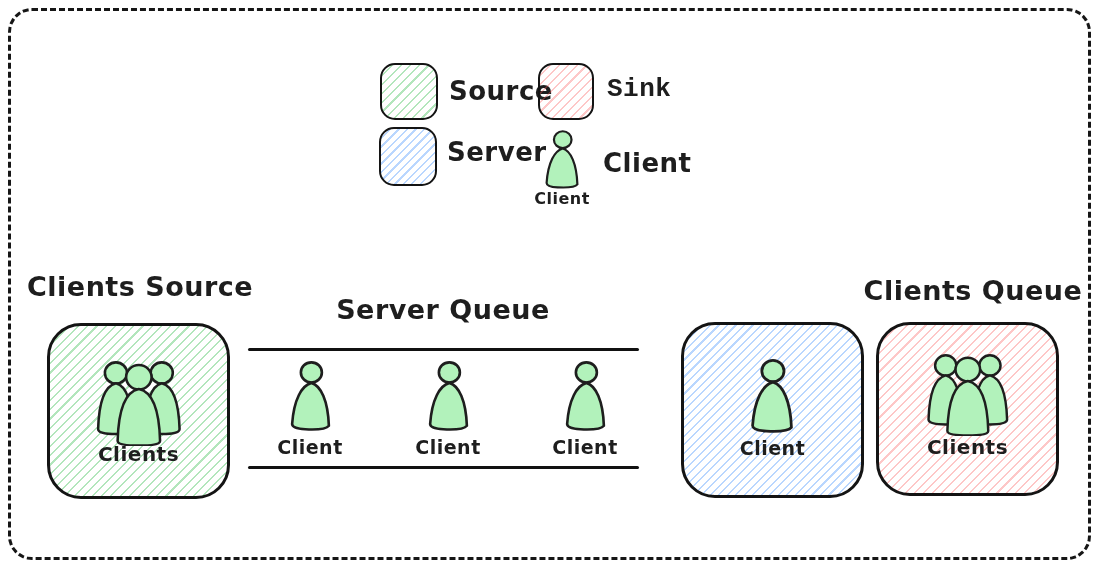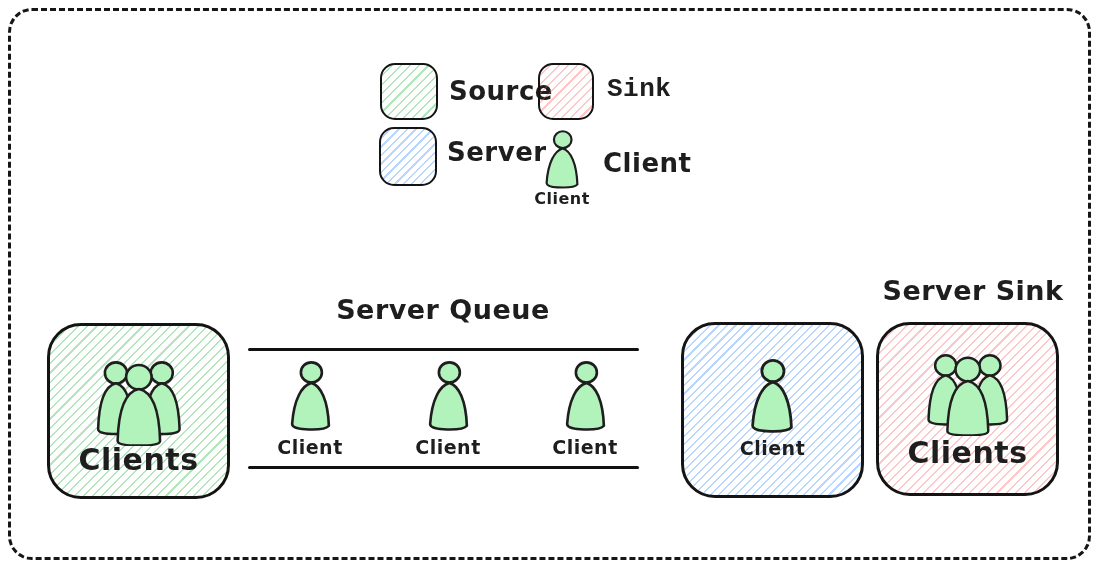--- a/index.html
+++ b/index.html
@@ -17,21 +17,21 @@
   .swatch{
     position:absolute;border:2.6px solid #141414;border-radius:15px;background:#fff;
   }
   .hatch-green{background:repeating-linear-gradient(135deg, rgba(64,192,87,0.40) 0px, rgba(64,192,87,0.40) 1.5px, transparent 1.5px, transparent 6.5px);}
   .hatch-blue{background:repeating-linear-gradient(135deg, rgba(56,139,253,0.35) 0px, rgba(56,139,253,0.35) 1.5px, transparent 1.5px, transparent 6px);}
   .hatch-red{background:repeating-linear-gradient(135deg, rgba(250,82,82,0.32) 0px, rgba(250,82,82,0.32) 1.5px, transparent 1.5px, transparent 6.5px);}
   .legend-label{font-size:26px;font-weight:600;white-space:nowrap;}
   .big-box{
     position:absolute;width:177px;height:170px;border:3px solid #141414;border-radius:34px;
   }
-  .box-label{position:absolute;width:100%;text-align:center;font-size:30px;font-weight:600;}
+  .box-label{position:absolute;width:100%;text-align:center;font-size:20px;font-weight:600;}
   .small-label{font-size:19px;font-weight:600;text-align:center;}
   .queue-line{position:absolute;height:3px;background:#111;border-radius:2px;}
   svg{display:block;}
   .person-fill{fill:#b2f2bb;stroke:#1e1e1e;stroke-width:3;stroke-linejoin:round;}
 </style>
 </head>
 <body>
 
 <div id="canvas">
 
@@ -46,20 +46,21 @@
   <div class="swatch hatch-blue" style="left:379px;top:127px;width:54px;height:55px;"></div>
   <div class="abs hand legend-label" style="left:447px;top:137px;text-align:right;">Server</div>
 
   <svg class="abs" style="left:540px;top:130px;" width="44" height="59" viewBox="0 0 60 80">
     <ellipse class="person-fill" cx="31" cy="13" rx="12" ry="11.5"></ellipse>
     <path class="person-fill" d="M31 25 C 20 28, 11 44, 9 72 C 9 76, 15 77.5, 24 78 C 36 78.6, 48 78, 51 74 C 50 46, 42 28, 31 25 Z"></path>
   </svg>
   <div class="abs hand" style="left:534px;top:189px;width:56px;font-size:16px;font-weight:600;text-align:center;">Client</div>
   <div class="abs hand legend-label" style="left:603px;top:148px;">Client</div>
 
+  <div class="abs hand title" style="left:27px;top:271px;width:220px;">Clients Source</div>
   <div class="big-box hatch-green" style="left:47px;top:323px;">
     <svg class="abs" style="left:32px;top:30px;" width="112" height="90" viewBox="0 0 132 106">
       <ellipse class="person-fill" cx="40" cy="20" rx="13" ry="12.5"></ellipse>
       <path class="person-fill" d="M40 32 C 28 35, 20 52, 19 86 C 19 90, 26 92, 40 92 C 50 92, 57 91, 60 88 C 59 54, 52 35, 40 32 Z"></path>
       <ellipse class="person-fill" cx="94" cy="20" rx="13" ry="12.5"></ellipse>
       <path class="person-fill" d="M94 32 C 82 35, 75 54, 74 88 C 77 91, 84 92, 94 92 C 108 92, 115 90, 115 86 C 114 52, 106 35, 94 32 Z"></path>
       <ellipse class="person-fill" cx="67" cy="25" rx="15" ry="14.5"></ellipse>
       <path class="person-fill" d="M67 39 C 52 42, 43 62, 42 100 C 42 104, 51 105.5, 67 105.5 C 83 105.5, 92 104, 92 100 C 91 62, 82 42, 67 39 Z"></path>
     </svg>
     <div class="box-label hand" style="top:116px;">Clients</div>
@@ -88,21 +89,21 @@
   <div class="abs hand small-label" style="left:545px;top:436px;width:80px;">Client</div>
 
   <div class="big-box hatch-blue" style="left:681px;top:322px;">
     <svg class="abs" style="left:60px;top:34px;" width="56" height="74" viewBox="0 0 60 80">
       <ellipse class="person-fill" cx="31" cy="13" rx="12" ry="11.5"></ellipse>
       <path class="person-fill" d="M31 25 C 20 28, 11 44, 9 72 C 9 76, 15 77.5, 24 78 C 36 78.6, 48 78, 51 74 C 50 46, 42 28, 31 25 Z"></path>
     </svg>
     <div class="box-label hand small-label" style="position:absolute;top:112px;">Client</div>
   </div>
 
-  <div class="abs hand title" style="left:863px;top:275px;width:220px;">Server Sink</div>
+  <div class="abs hand title" style="left:863px;top:275px;width:220px;">Clients Queue</div>
   <div class="big-box hatch-red" style="left:876px;top:322px;height:168px;">
     <svg class="abs" style="left:34px;top:24px;" width="108" height="87" viewBox="0 0 132 106">
       <ellipse class="person-fill" cx="40" cy="20" rx="13" ry="12.5"></ellipse>
       <path class="person-fill" d="M40 32 C 28 35, 20 52, 19 86 C 19 90, 26 92, 40 92 C 50 92, 57 91, 60 88 C 59 54, 52 35, 40 32 Z"></path>
       <ellipse class="person-fill" cx="94" cy="20" rx="13" ry="12.5"></ellipse>
       <path class="person-fill" d="M94 32 C 82 35, 75 54, 74 88 C 77 91, 84 92, 94 92 C 108 92, 115 90, 115 86 C 114 52, 106 35, 94 32 Z"></path>
       <ellipse class="person-fill" cx="67" cy="25" rx="15" ry="14.5"></ellipse>
       <path class="person-fill" d="M67 39 C 52 42, 43 62, 42 100 C 42 104, 51 105.5, 67 105.5 C 83 105.5, 92 104, 92 100 C 91 62, 82 42, 67 39 Z"></path>
     </svg>
     <div class="box-label hand" style="top:110px;">Clients</div>

